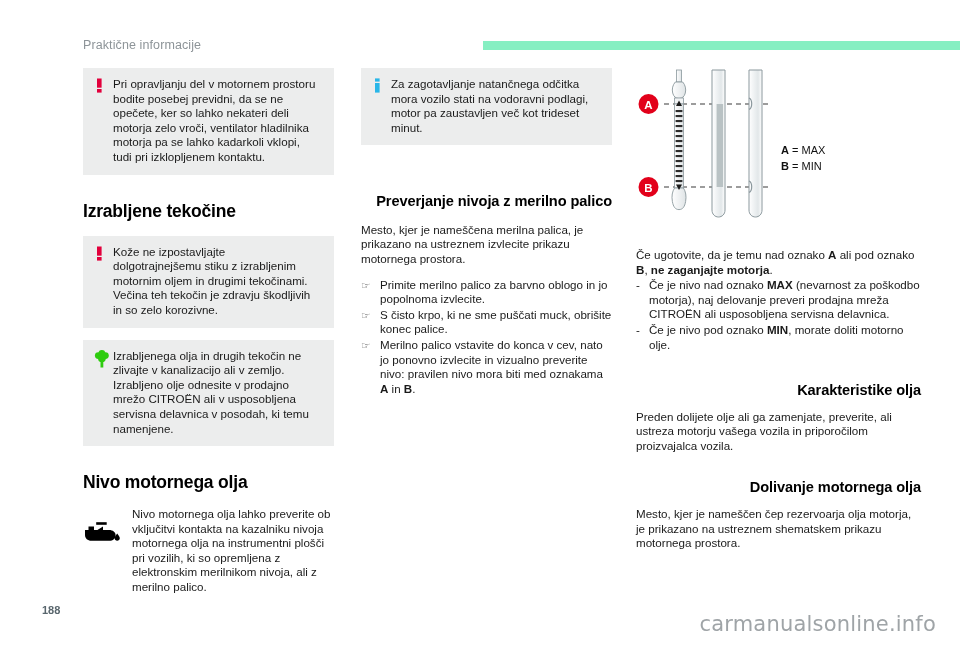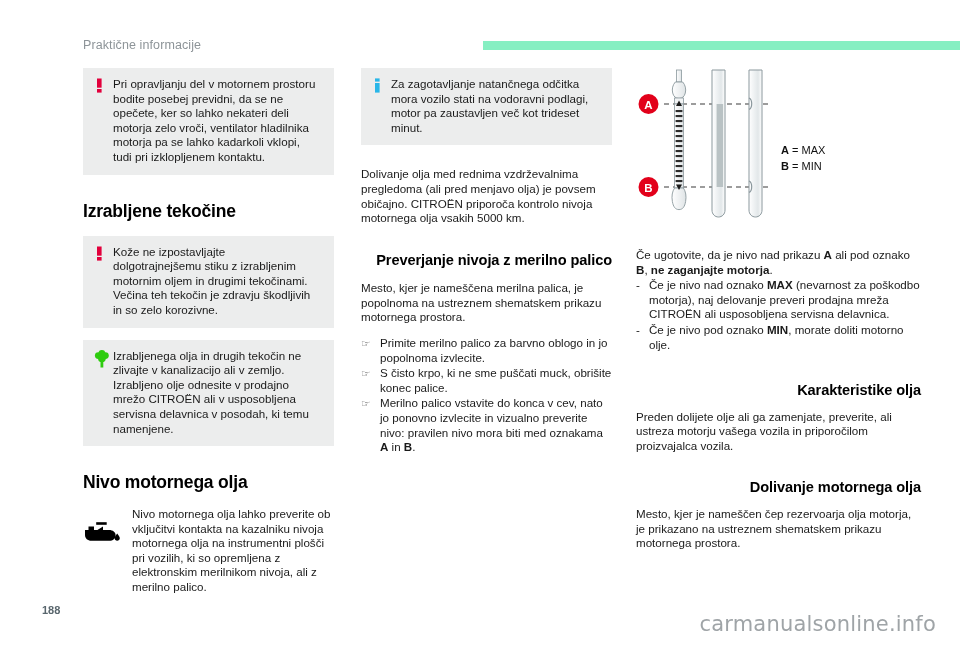--- a/index.html
+++ b/index.html
@@ -261,26 +261,25 @@
     <span class="cal-icon">
       <svg width="13" height="15" viewBox="0 0 13 15">
         <rect x="4" y="0.4" width="4.6" height="3.2" fill="#29b6e8"></rect>
         <rect x="4" y="5" width="4.6" height="9.6" fill="#29b6e8"></rect>
       </svg>
     </span>
     <span class="cal-text">Za zagotavljanje natančnega odčitka mora vozilo stati na vodoravni podlagi, motor pa zaustavljen več kot trideset minut.</span>
   </div>
 
   <div class="sp-22"></div>
-  <p class="para">Dolivanje olja med rednima vzdrževalnima pregledoma (ali pred menjavo olja) je povsem običajno. CITROËN priporoča kontrolo nivoja motornega olja vsakih 5000 km.</p>
 
   <div class="sp-26"></div>
   <div class="h3">Preverjanje nivoja z merilno palico</div>
   <div class="sp-12"></div>
-  <p class="para">Mesto, kjer je nameščena merilna palica, je popolnoma na ustreznem shematskem prikazu motornega prostora.</p>
+  <p class="para">Mesto, kjer je nameščena merilna palica, je prikazano na ustreznem izvlecite prikazu motornega prostora.</p>
   <div class="sp-10"></div>
 
   <ul class="arrow-list" id="dipstick-steps">
       <li>
         <span class="mk">☞</span>
         <span class="tx"><span>Primite merilno palico za barvno oblogo in jo popolnoma izvlecite.</span></span>
       </li>
       <li>
         <span class="mk">☞</span>
         <span class="tx"><span>S čisto krpo, ki ne sme puščati muck, obrišite konec palice.</span></span>
@@ -367,21 +366,21 @@
       <div>
         <b>A</b><span> = MAX</span>
       </div>
       <div>
         <b>B</b><span> = MIN</span>
       </div>
     </div>
   </div>
 
   <div class="sp-20"></div>
-  <p class="para" id="level-warning"><span>Če ugotovite, da je nivo nad prikazu </span><b>A</b><span> ali pod oznako </span><b>B</b><span>, </span><b>ne zaganjajte motorja</b><span>.</span></p>
+  <p class="para" id="level-warning"><span>Če ugotovite, da je temu nad oznako </span><b>A</b><span> ali pod oznako </span><b>B</b><span>, </span><b>ne zaganjajte motorja</b><span>.</span></p>
   <ul class="dash-list" id="level-items">
       <li>
         <span class="mk">-</span>
         <span class="tx"><span>Če je nivo nad oznako </span><b>MAX</b><span> (nevarnost za poškodbo motorja), naj delovanje preveri prodajna mreža CITROËN ali usposobljena servisna delavnica.</span></span>
       </li>
       <li>
         <span class="mk">-</span>
         <span class="tx"><span>Če je nivo pod oznako </span><b>MIN</b><span>, morate doliti motorno olje.</span></span>
       </li>
     </ul>

